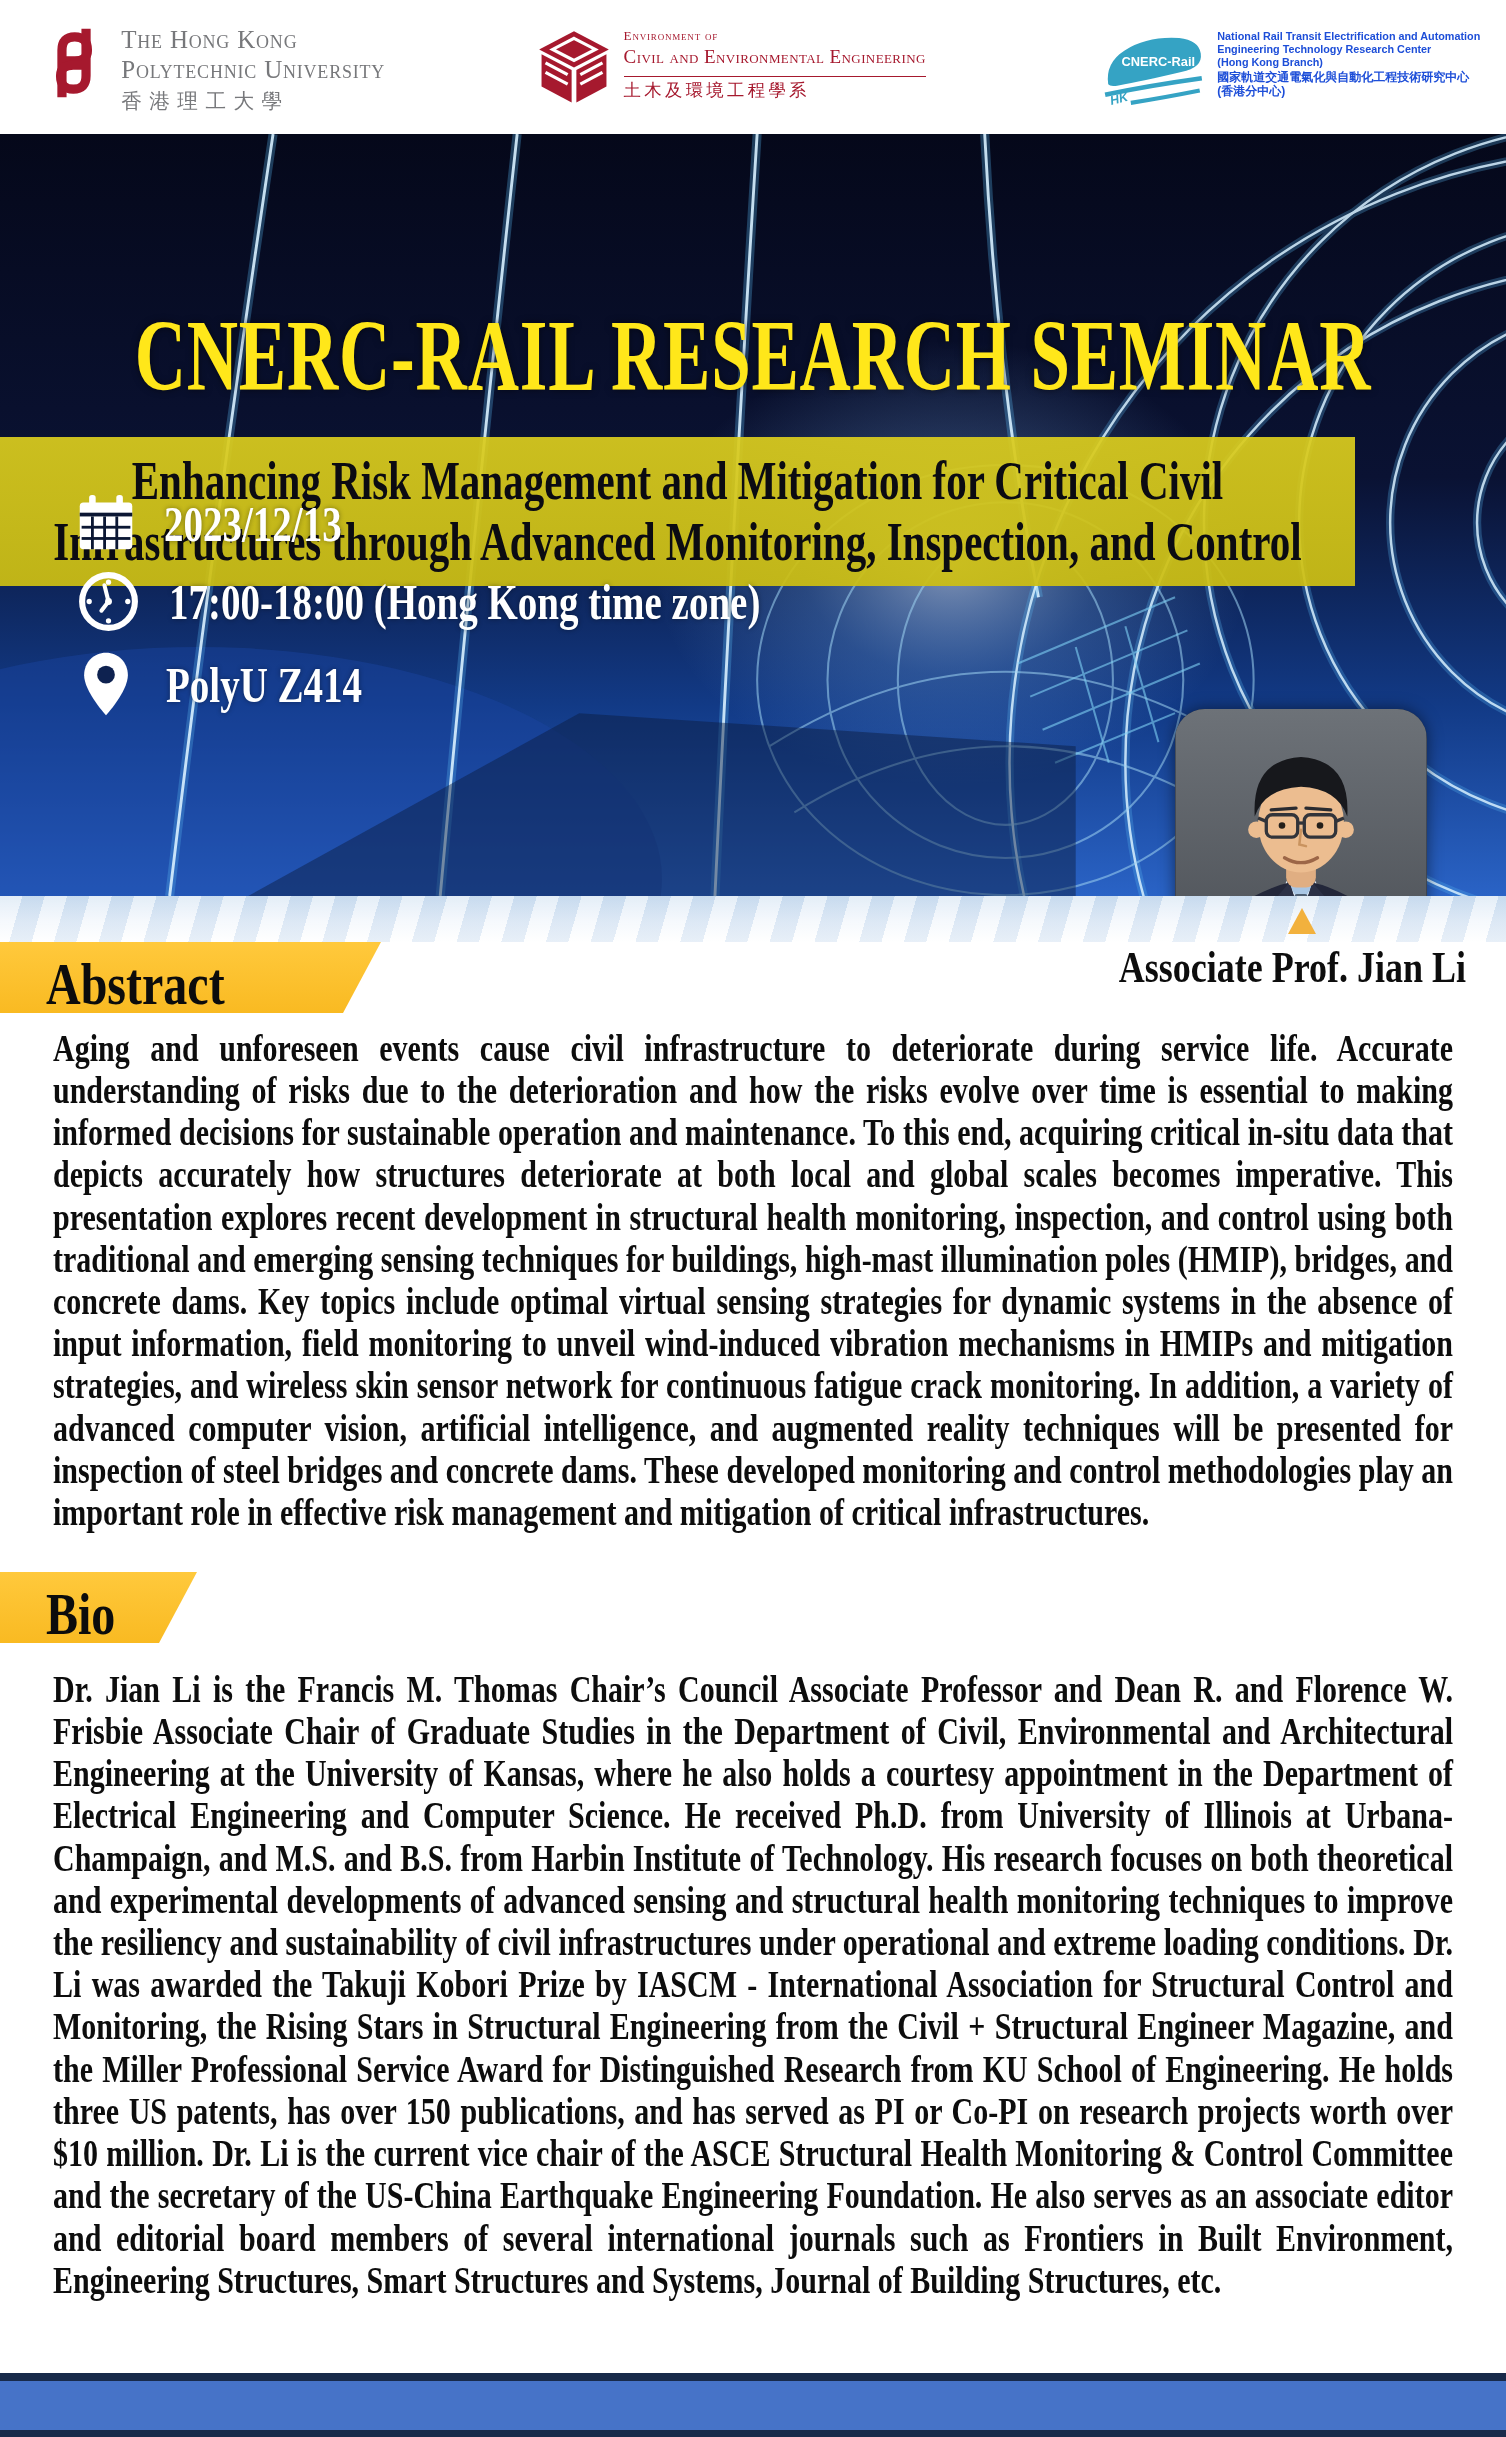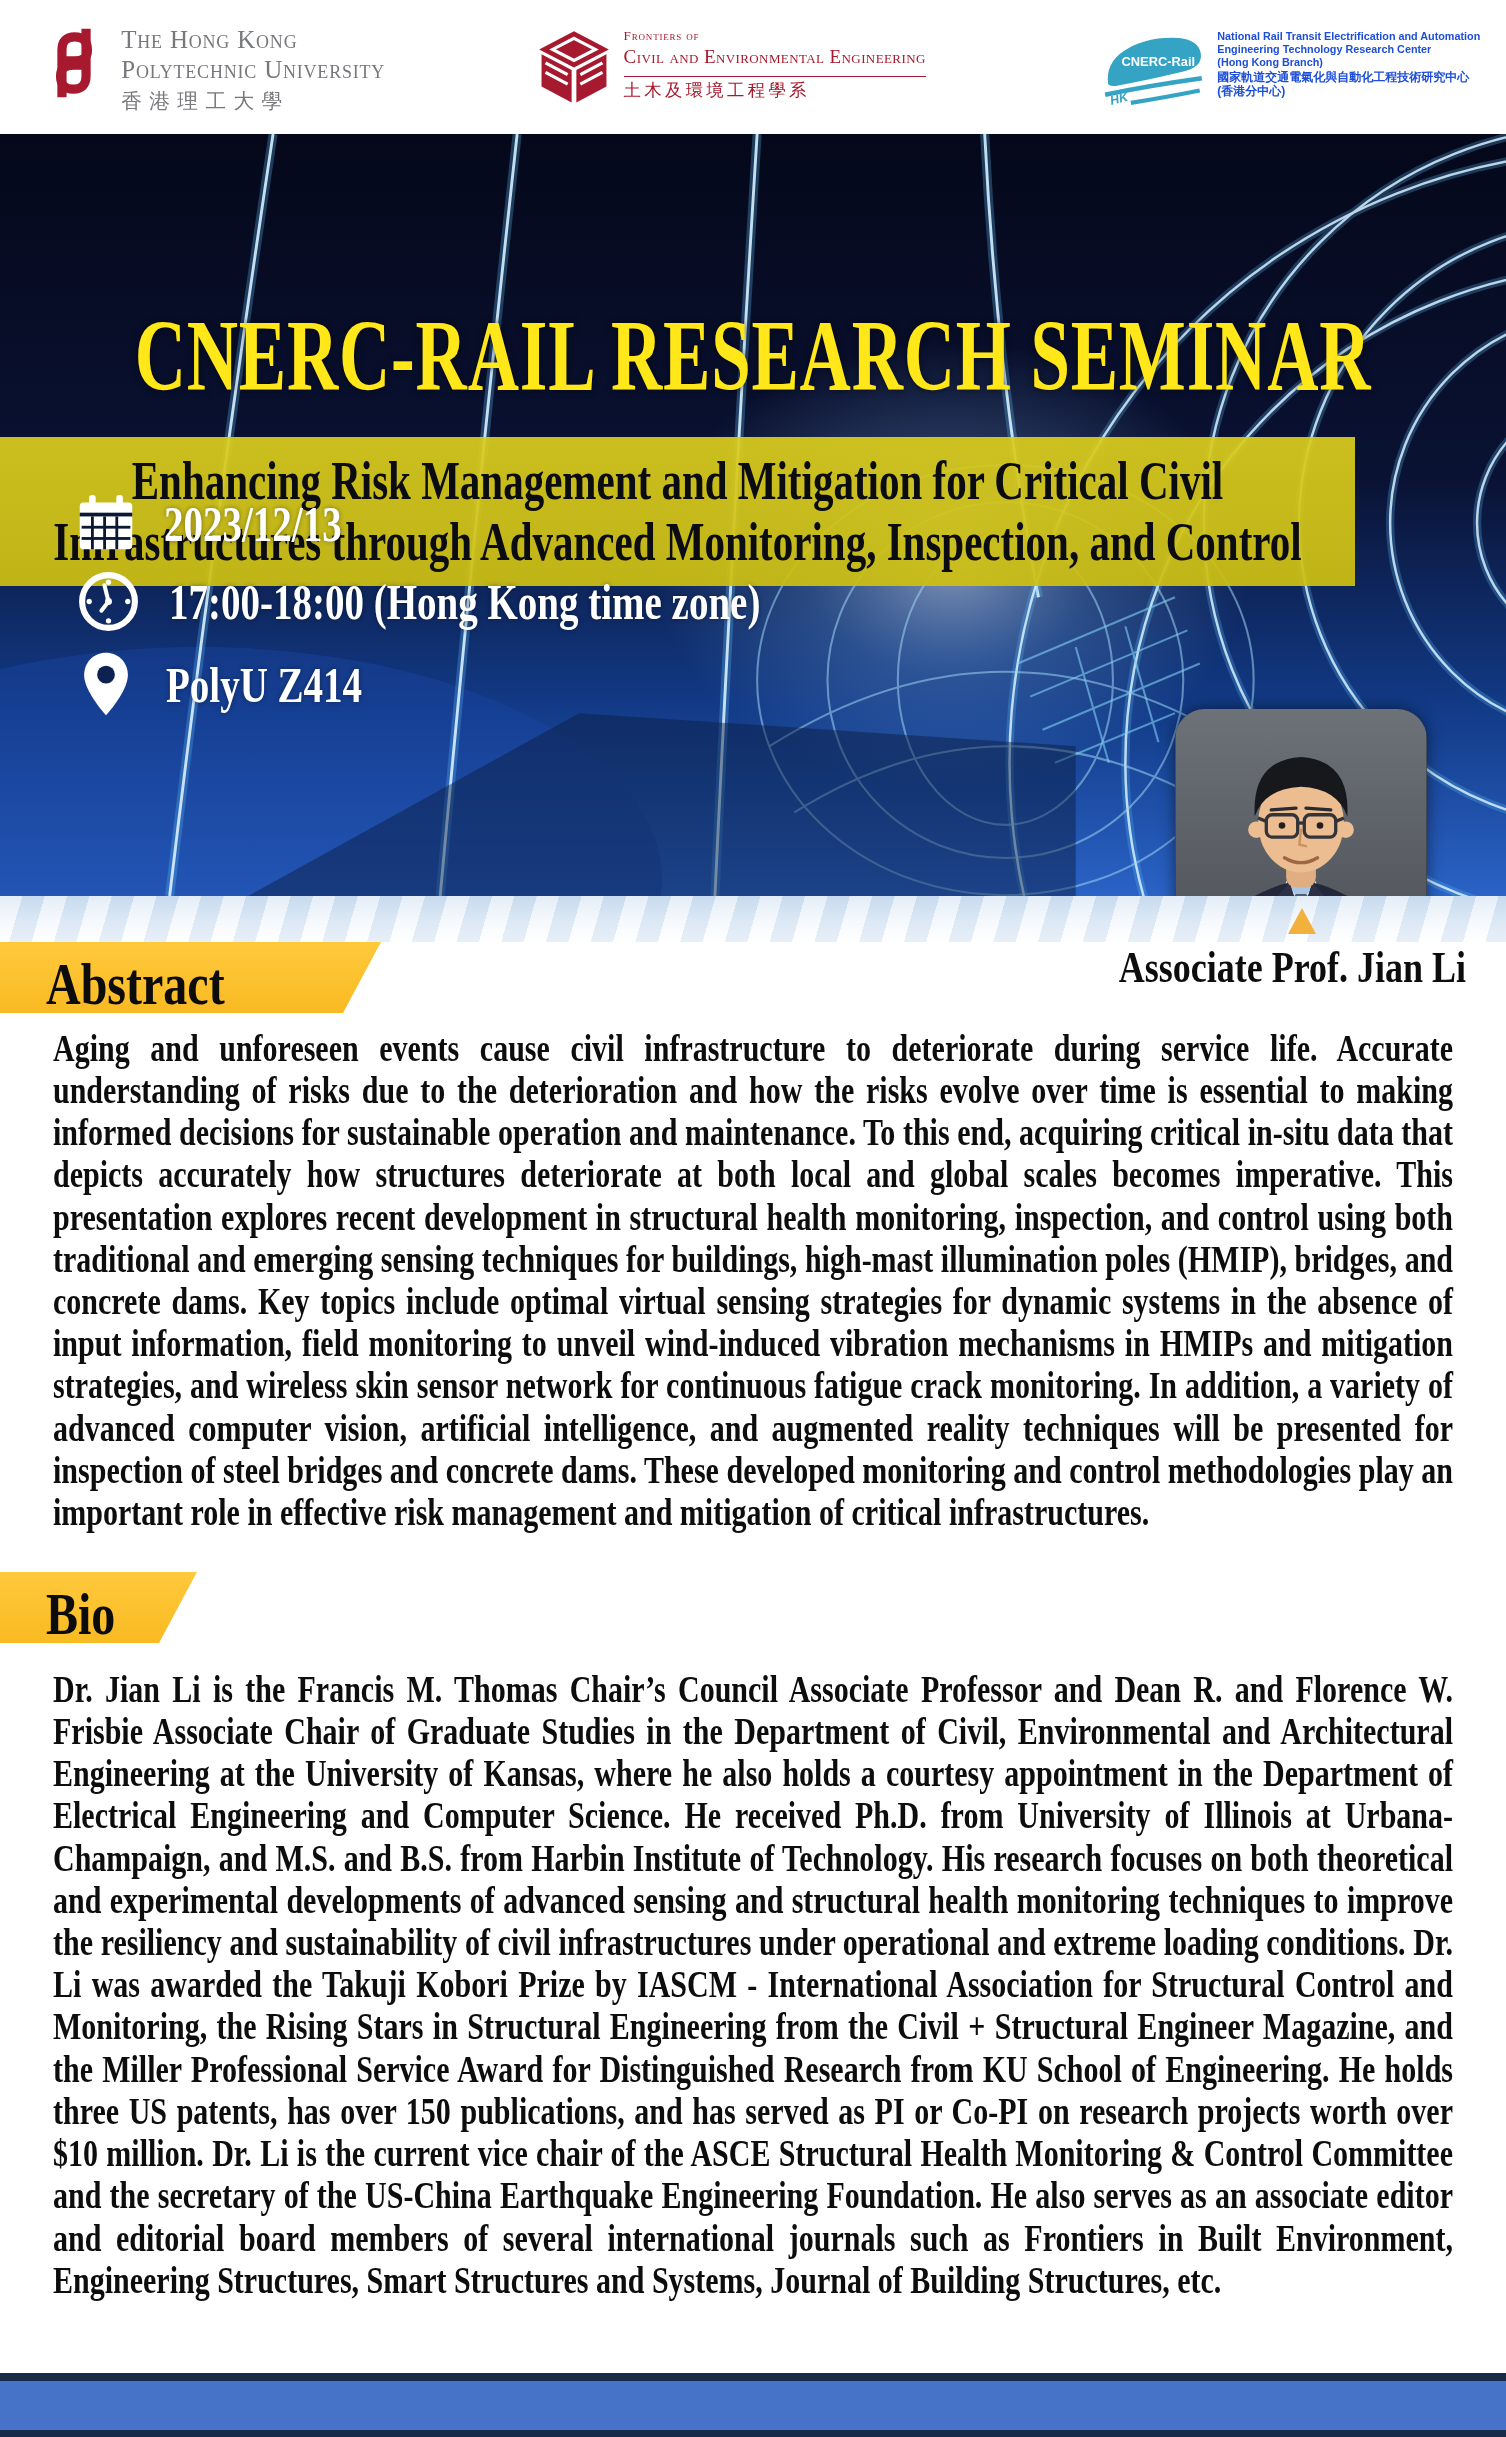--- a/index.html
+++ b/index.html
@@ -101,21 +101,21 @@
         </g>
         <g stroke="#ffffff" stroke-width="4" fill="none">
           <path d="M48 13 L75 27 L48 41 L21 27 Z"></path>
           <path d="M12 44 L40 59"></path>
             <path d="M12 56 L40 71"></path>
           <path d="M84 44 L56 59"></path>
             <path d="M84 56 L56 71"></path>
         </g>
       </svg>
       <div class="cee-text">
-        <div class="l1">Frontiers of</div>
+        <div class="l1">Environment of</div>
         <div class="l2">Civil and Environmental Engineering</div>
         <div class="l3">土木及環境工程學系</div>
       </div>
     </div>
 
     <div class="logo logo-cnerc">
       <svg width="108" height="83" viewBox="0 0 210 150">
         <path d="M14 100 Q8 58 46 34 Q90 6 152 10 Q190 14 194 40 Q198 68 156 76 Q80 94 34 102 Q18 105 14 100 Z" fill="#35a3c4"></path>
         <text x="40" y="64" font-size="25" font-weight="bold" fill="#ffffff" font-family="Liberation Sans, sans-serif">CNERC-Rail</text>
         <path d="M8 120 Q95 102 196 88" stroke="#35a3c4" stroke-width="9" fill="none"></path>

